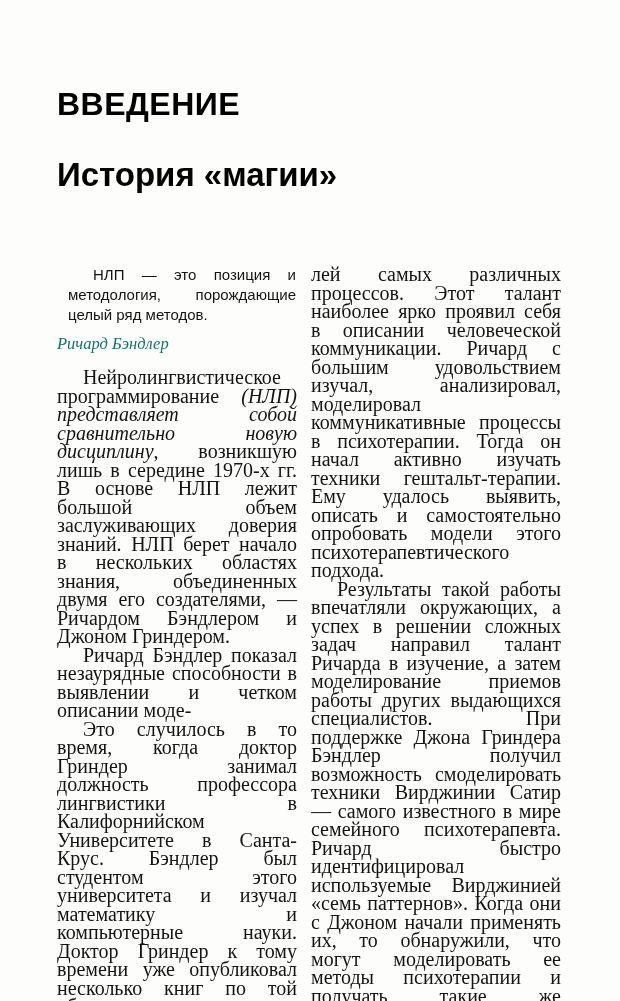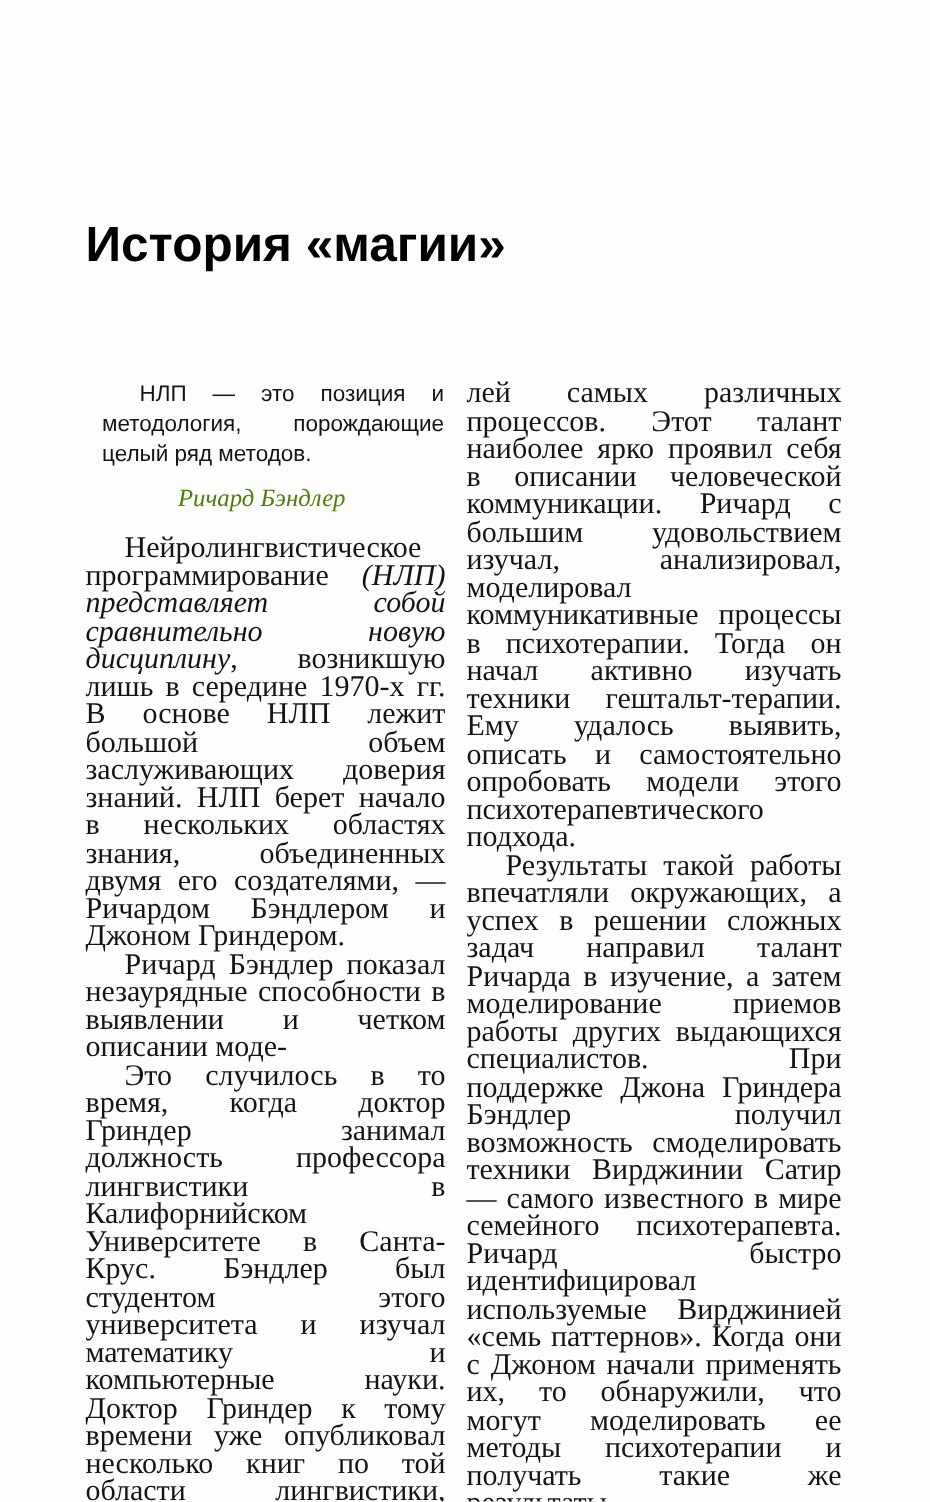--- a/index.html
+++ b/index.html
@@ -28,21 +28,21 @@
     letter-spacing: 0.5px;
     color: #000;
     margin: 0;
   }
   .title {
     font-family: "Liberation Sans", sans-serif;
     font-weight: 700;
     font-size: 33px;
     line-height: 37px;
     color: #000;
-    margin: 56px 0 0 0;
+    margin: 36px 0 0 0;
   }
   .columns {
     display: flex;
     gap: 14px;
     margin-top: 72px;
   }
   .col-left  { width: 240px; }
   .col-right { width: 250px; }
   .epigraph { margin-bottom: 14px; }
   .epigraph-text {
@@ -52,42 +52,43 @@
     text-align: justify;
     text-indent: 25px;
     margin: 0 1px 0 11px;
     color: #141414;
   }
   .epigraph-author {
     font-family: "Liberation Serif", serif;
     font-style: italic;
     font-size: 16.5px;
     line-height: 20px;
-    text-align: center;
+    text-align: left;
     margin: 9px 5px 0 0;
-    color: #4d7c0f;
+    color: #0f766e;
   }
   .para {
     font-family: "Liberation Serif", serif;
     font-size: 20px;
     line-height: 18.5px;
     text-align: justify;
     text-indent: 26px;
     margin: 0;
     color: #141414;
     hyphens: auto;
     -webkit-hyphens: auto;
   }
   .para.no-indent { text-indent: 0; }
   .italic { font-style: italic; }
 </style>
 </head>
 <body>
 
 <div class="page">
+  <h1 class="kicker">ВВЕДЕНИЕ</h1>
   <h2 class="title"><span>История «магии»</span><br></h2>
 
   <div class="columns">
     <div class="col-left">
       <div class="epigraph">
         <p class="epigraph-text">НЛП — это позиция и методология, порождающие целый ряд методов.</p>
         <p class="epigraph-author">Ричард Бэндлер</p>
       </div>
       <div id="left-paragraphs">
           <p class="para"><span>Нейролингвистическое программирование </span><span class="italic">(НЛП) представляет собой сравнительно новую дисциплину</span><span>, возникшую лишь в середине 1970-х гг. В основе НЛП лежит большой объем заслуживающих доверия знаний. НЛП берет начало в нескольких областях знания, объединенных двумя его создателями, — Ричардом Бэндлером и Джоном Гриндером.</span></p>

